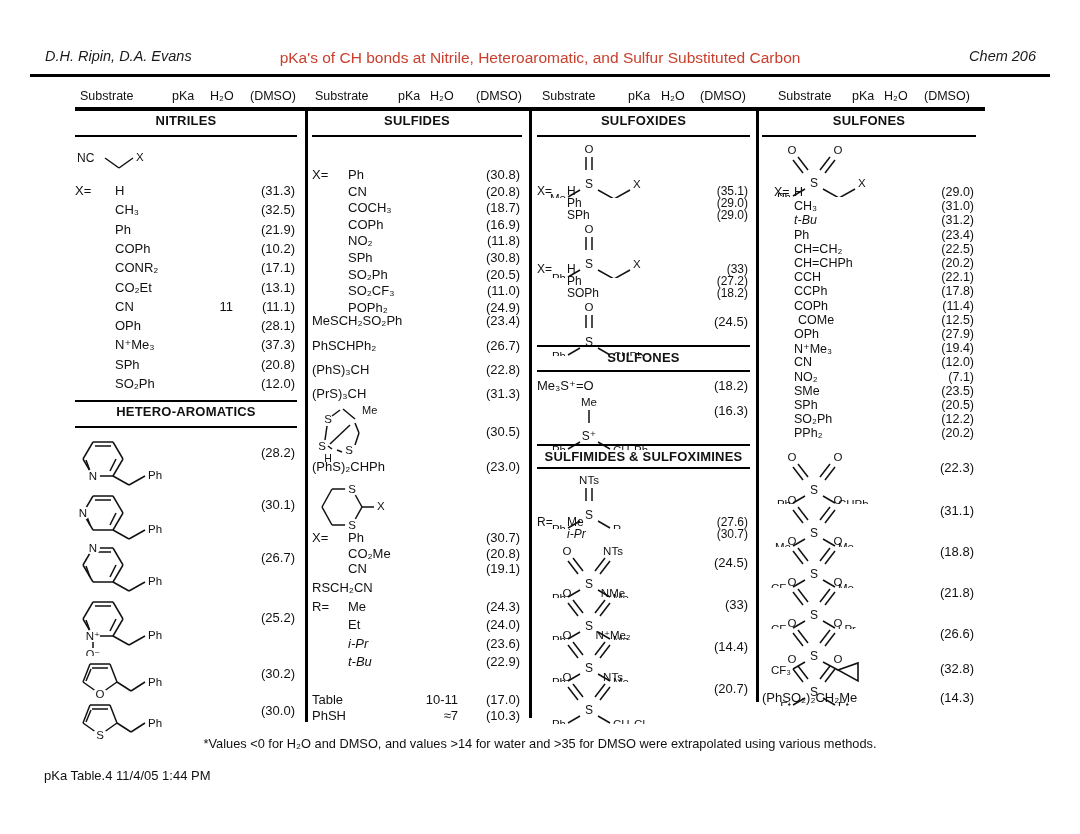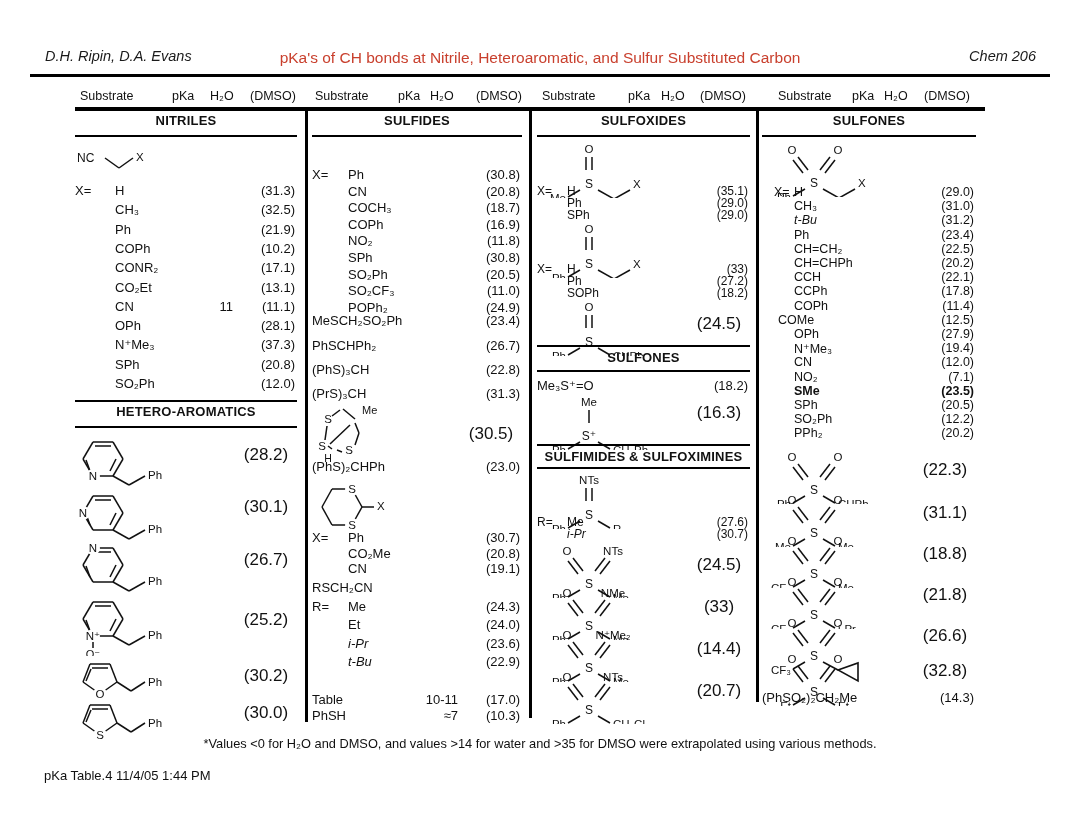--- a/index.html
+++ b/index.html
@@ -11,21 +11,21 @@
   .rule{position:absolute;background:#000;}
   .colhdr{position:absolute;top:89px;font-size:12.5px;color:#111;}
   .column{position:absolute;top:0;height:834px;}
   .secline{position:absolute;left:0;width:100%;height:2px;background:#000;}
   .sectitle{position:absolute;left:0;width:100%;text-align:center;font-size:13px;font-weight:bold;letter-spacing:.2px;}
   .prow{position:absolute;left:0;width:100%;}
   .prow .pf{position:absolute;left:0;top:0;}
   .prow .lb{position:absolute;top:0;}
   .prow .h2o{position:absolute;right:64px;top:0;width:60px;text-align:right;}
   .prow .dm{position:absolute;right:2px;top:0;width:58px;text-align:right;}
-  .sval{position:absolute;right:2px;width:58px;text-align:center;font-size:17px;}
+  .sval{position:absolute;right:2px;width:58px;text-align:right;font-size:13px;}
   svg text{font-family:"Liberation Sans","DejaVu Sans",sans-serif;fill:#111;}
   .foot{position:absolute;left:0;top:736px;width:1080px;text-align:center;font-size:12.8px;color:#111;}
   .pfooter{position:absolute;left:44px;top:768px;font-size:13px;color:#111;}
 </style>
 </head>
 <body>
 
 <div id="page">
   <div class="hdr-author">D.H. Ripin, D.A. Evans</div>
   <div class="hdr-title" style="color: rgb(201, 64, 46);">pKa's of CH bonds at Nitrile, Heteroaromatic, and Sulfur Substituted Carbon</div>
@@ -550,40 +550,40 @@
         </div>
         <div class="prow" style="top: 284.4px; font-size: 12.5px; height: 14.2px;">
           <span class="lb" style="left: 32px;">CCPh</span>
           <span class="dm">(17.8)</span>
         </div>
         <div class="prow" style="top: 298.6px; font-size: 12.5px; height: 14.2px;">
           <span class="lb" style="left: 32px;">COPh</span>
           <span class="dm">(11.4)</span>
         </div>
         <div class="prow" style="top: 312.8px; font-size: 12.5px; height: 14.2px;">
-          <span class="lb" style="left: 16px;">COMe</span>
+          <span class="lb" style="left: 36px;">COMe</span>
           <span class="dm">(12.5)</span>
         </div>
         <div class="prow" style="top: 327px; font-size: 12.5px; height: 14.2px;">
           <span class="lb" style="left: 32px;">OPh</span>
           <span class="dm">(27.9)</span>
         </div>
         <div class="prow" style="top: 341.2px; font-size: 12.5px; height: 14.2px;">
           <span class="lb" style="left: 32px;">N⁺Me₃</span>
           <span class="dm">(19.4)</span>
         </div>
         <div class="prow" style="top: 355.4px; font-size: 12.5px; height: 14.2px;">
           <span class="lb" style="left: 32px;">CN</span>
           <span class="dm">(12.0)</span>
         </div>
         <div class="prow" style="top: 369.6px; font-size: 12.5px; height: 14.2px;">
           <span class="lb" style="left: 32px;">NO₂</span>
           <span class="dm">(7.1)</span>
         </div>
-        <div class="prow" style="top: 383.8px; font-size: 12.5px; height: 14.2px; font-weight: bold;">
+        <div class="prow" style="top: 383.8px; font-size: 12.5px; height: 14.2px;">
           <span class="lb" style="left: 32px;">SMe</span>
           <span class="dm">(23.5)</span>
         </div>
         <div class="prow" style="top: 398px; font-size: 12.5px; height: 14.2px;">
           <span class="lb" style="left: 32px;">SPh</span>
           <span class="dm">(20.5)</span>
         </div>
         <div class="prow" style="top: 412.2px; font-size: 12.5px; height: 14.2px;">
           <span class="lb" style="left: 32px;">SO₂Ph</span>
           <span class="dm">(12.2)</span>

